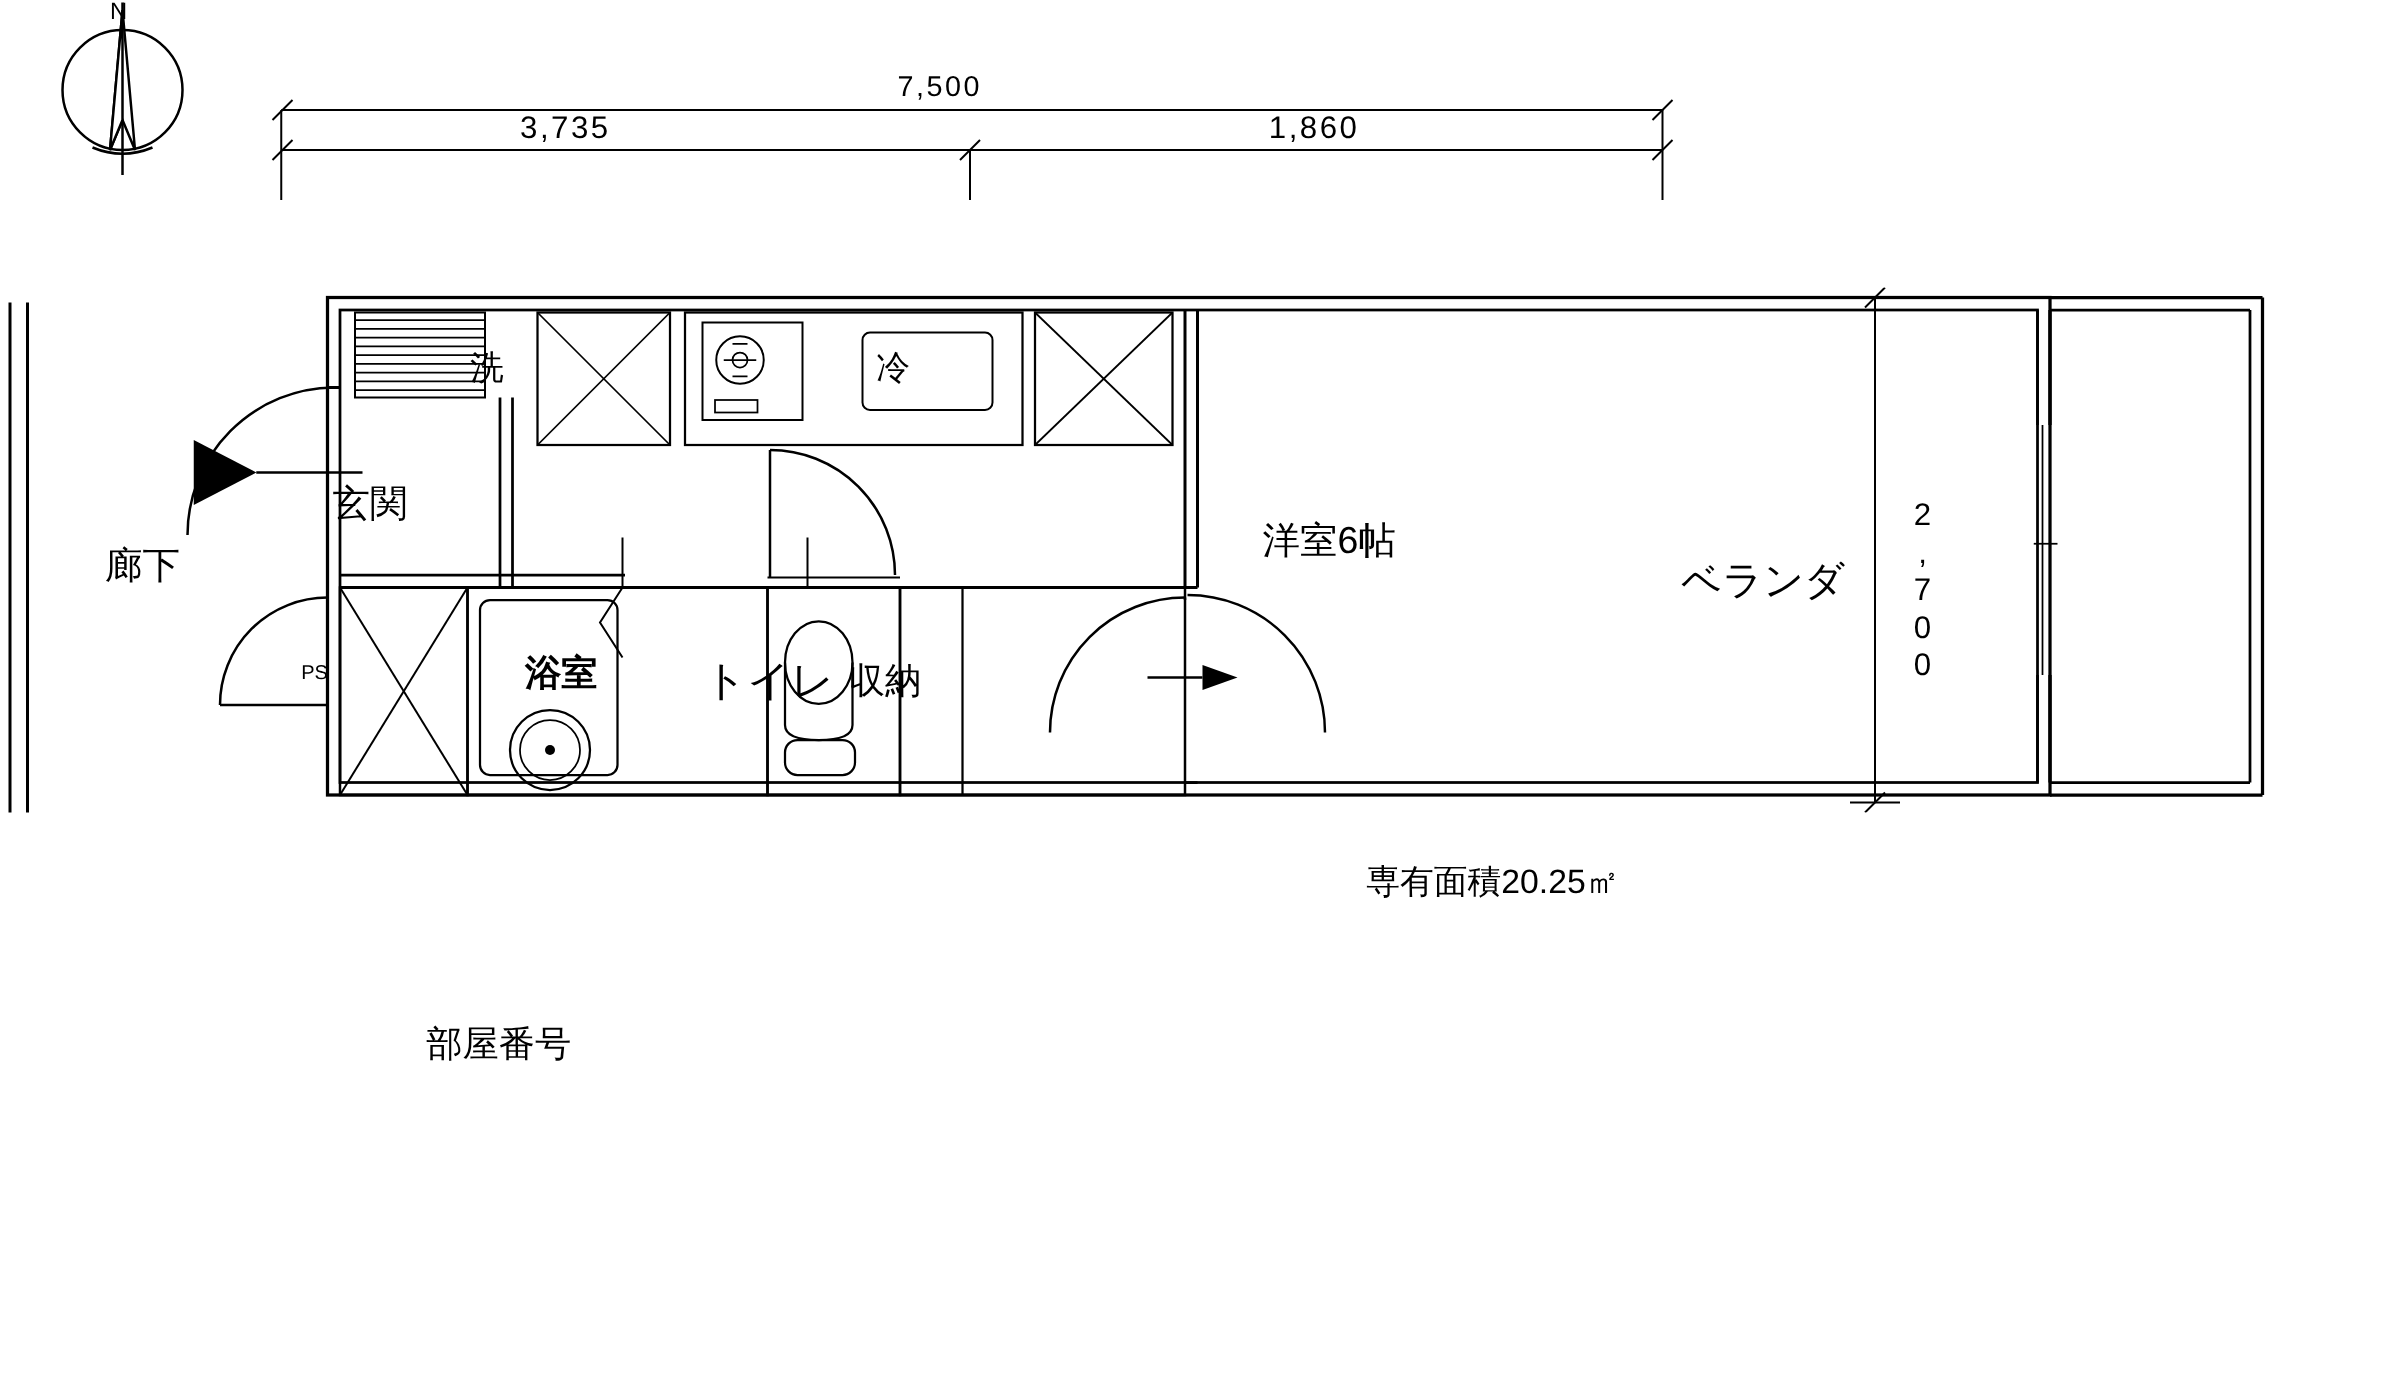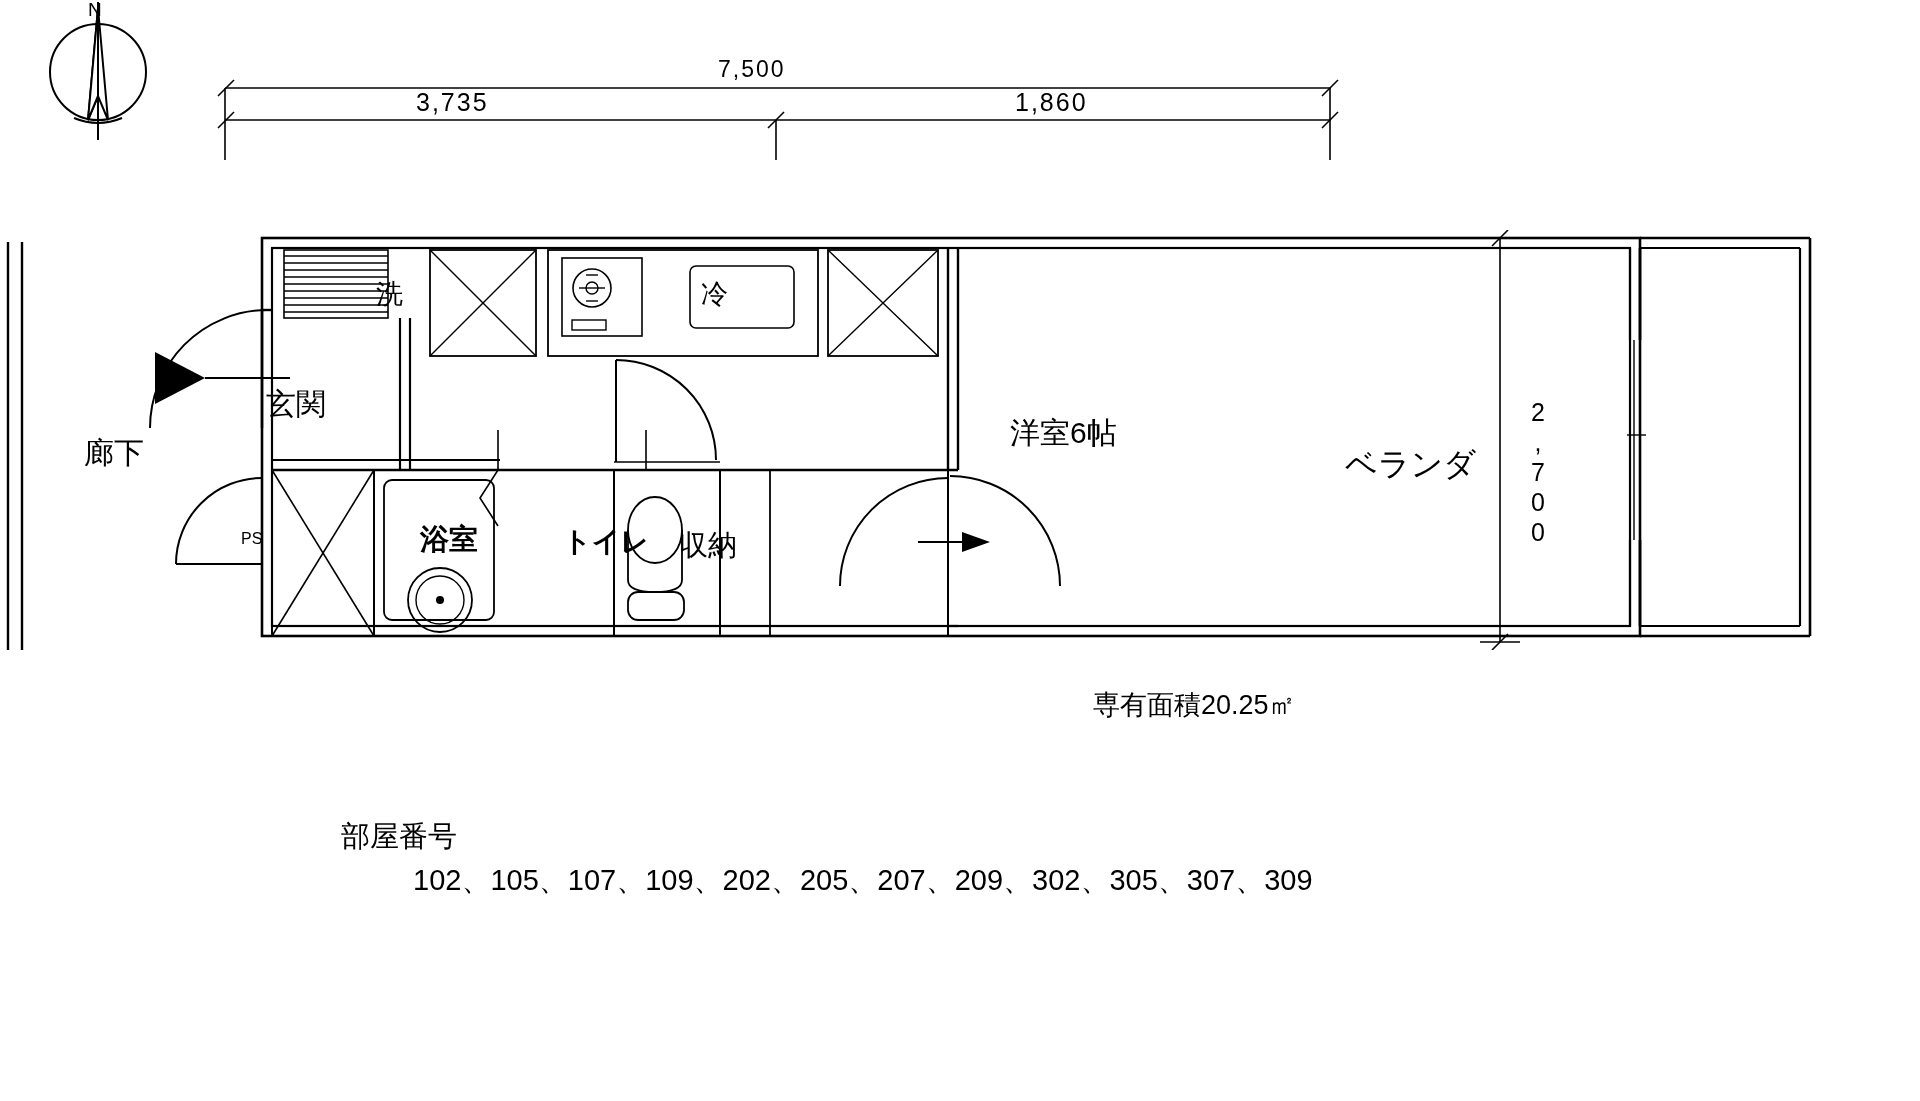--- a/index.html
+++ b/index.html
@@ -207,25 +207,24 @@
       <polygon points="962,302 990,312 962,322" fill="#000"></polygon>
 
       <line x1="948" y1="396" x2="958" y2="396" stroke="#000" stroke-width="2.2"></line>
     </svg>
   </div>
 
   <div class="lbl" style="left:84px; top:438px; font-size:30px;">廊下</div>
   <div class="lbl" style="left:266px; top:389px; font-size:30px;">玄関</div>
   <div class="lbl" style="left:241px; top:531px; font-size:16px;">PS</div>
   <div class="lbl" style="left:420px; top:525px; font-size:29px;font-weight:bold;">浴室</div>
-  <div class="lbl" style="left:563px; top:528px; font-size:28px;font-weight:bold;">トイレ</div>
+  <div class="lbl" style="left:563px; top:528px; font-size:34px;">トイレ</div>
   <div class="lbl" style="left:679px; top:531px; font-size:29px;">収納</div>
   <div class="lbl" style="left:1010px; top:418px; font-size:30px;">洋室6帖</div>
   <div class="lbl" style="left:1345px; top:415px; font-size:32px;margin-top:33px;">ベランダ</div>
   <div class="lbl" style="left:376px; top:281px; font-size:27px;">洗</div>
   <div class="lbl" style="left:701px; top:281px; font-size:27px;">冷</div>
 
   <div class="lbl" style="left:1093px; top:692px; font-size:27px;">専有面積20.25㎡</div>
 
   <div class="lbl" style="left:341px; top:822px; font-size:29px;">部屋番号</div>
-  <div class="lbl" style="left:413px; top:866px; font-size:29px;">102、105、107、109、202、205、207、209、302、305、307、309</div>
 
 </div>
 
 </body></html>

